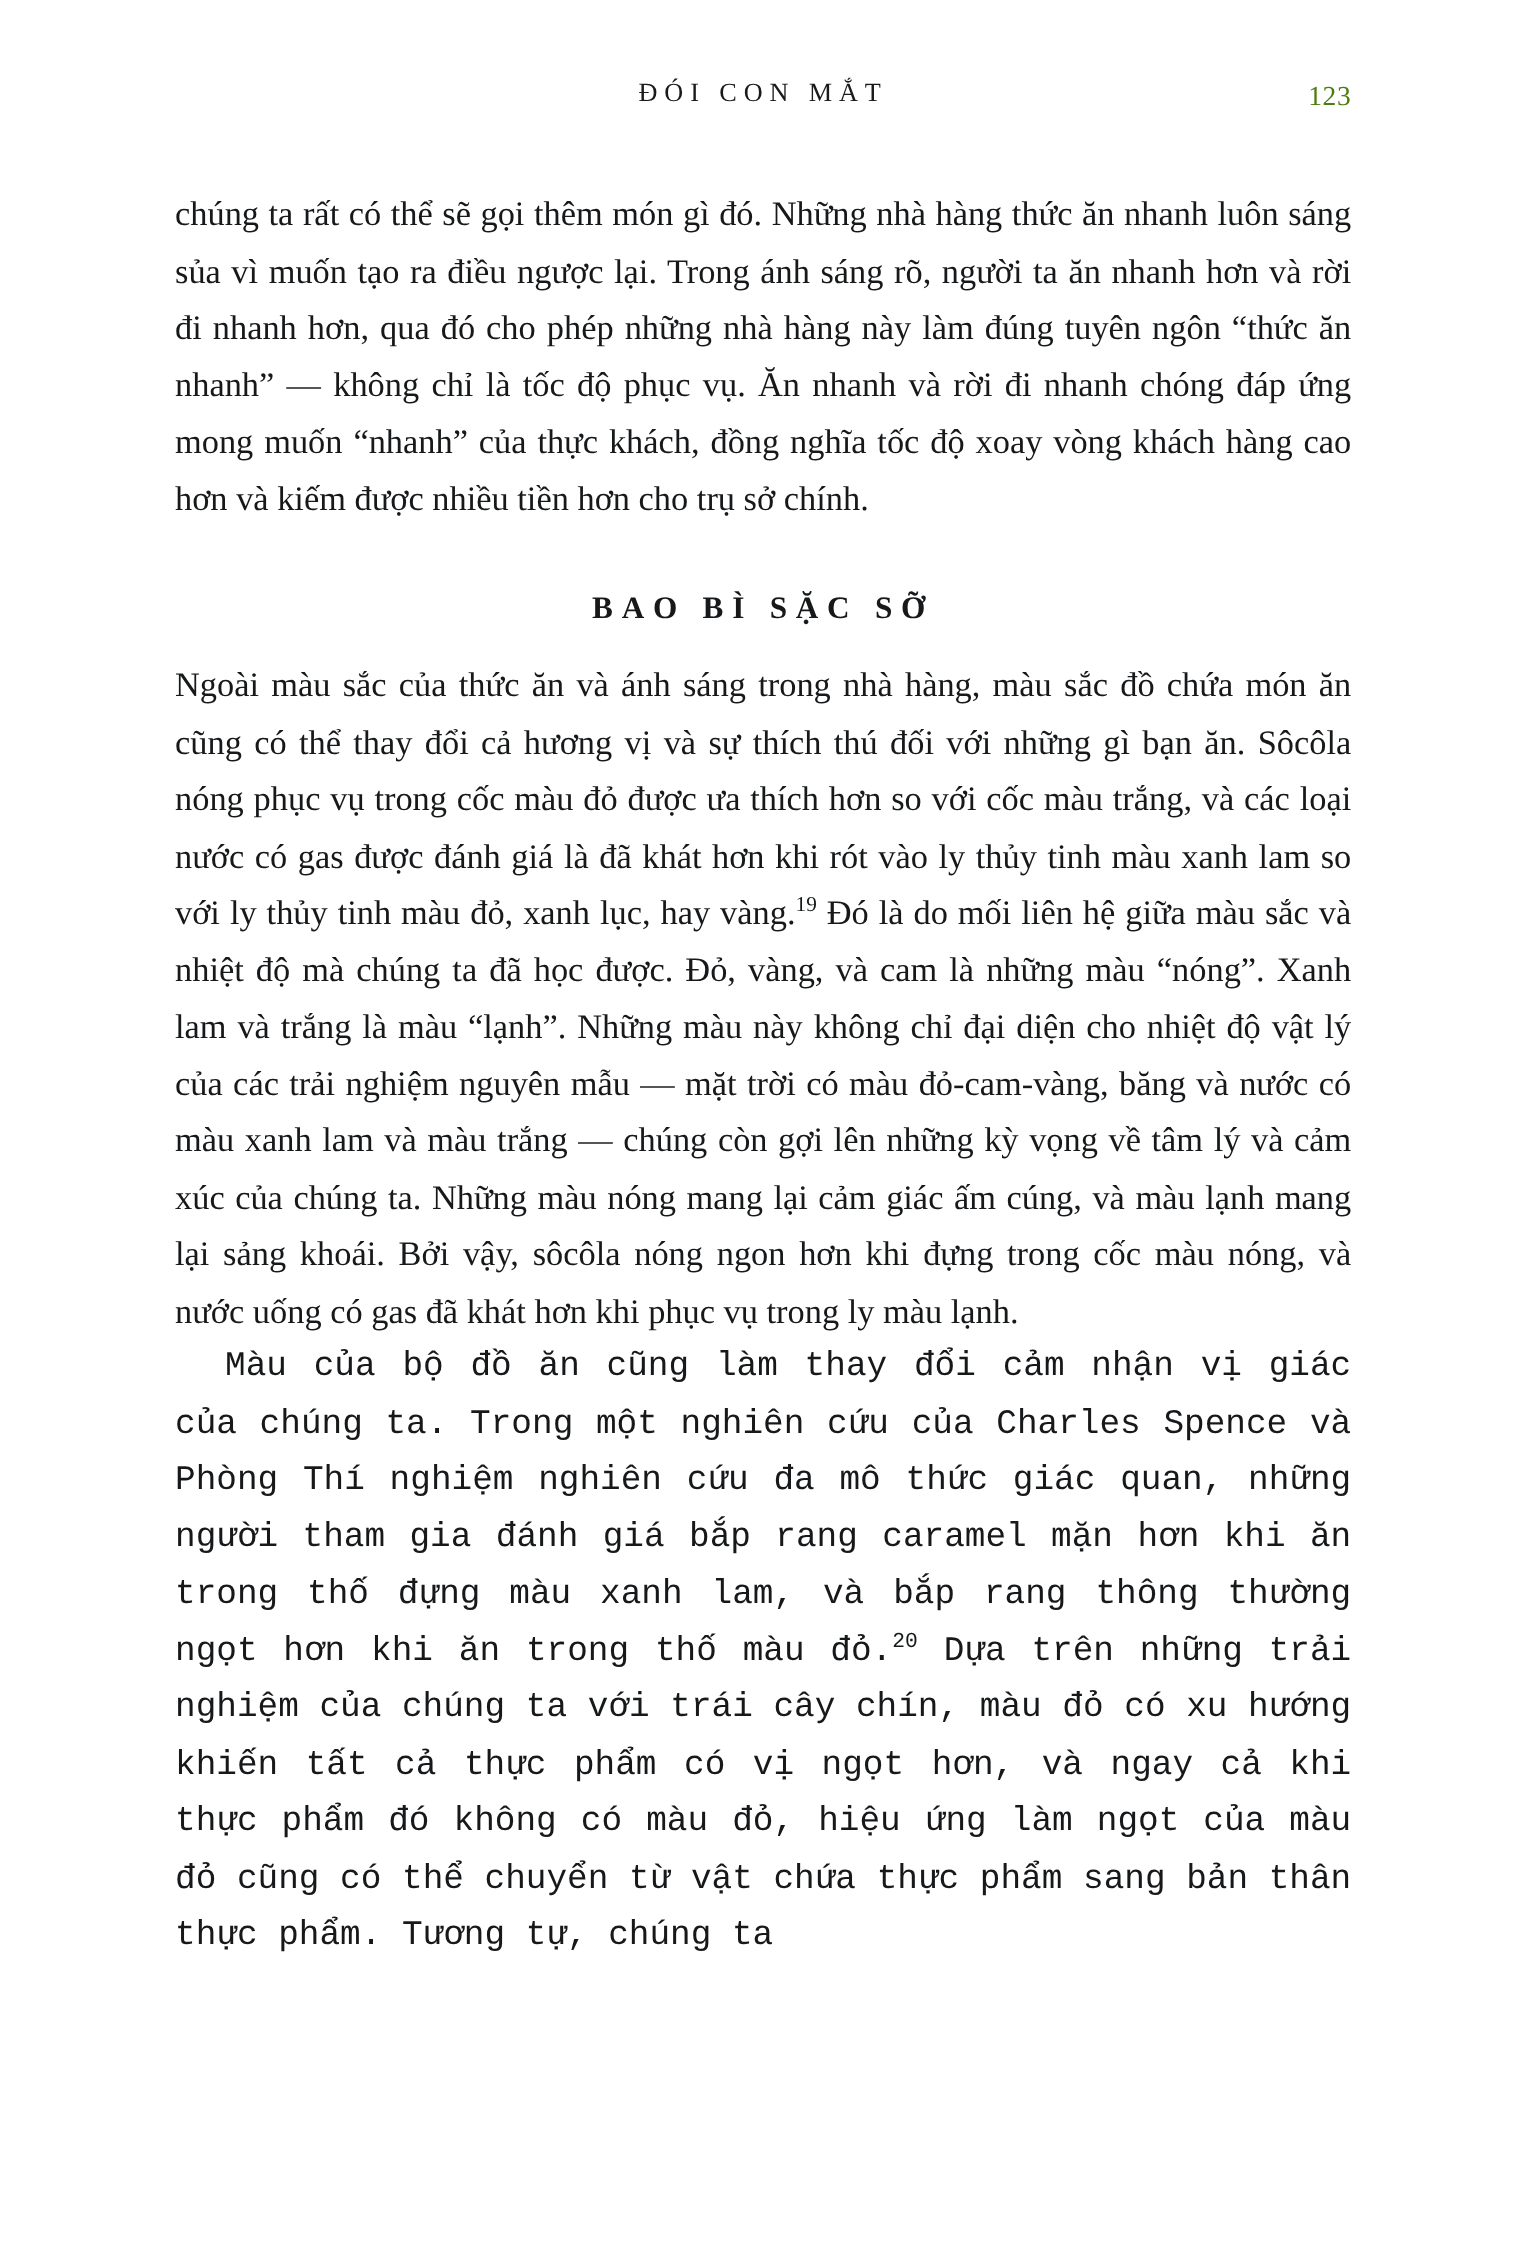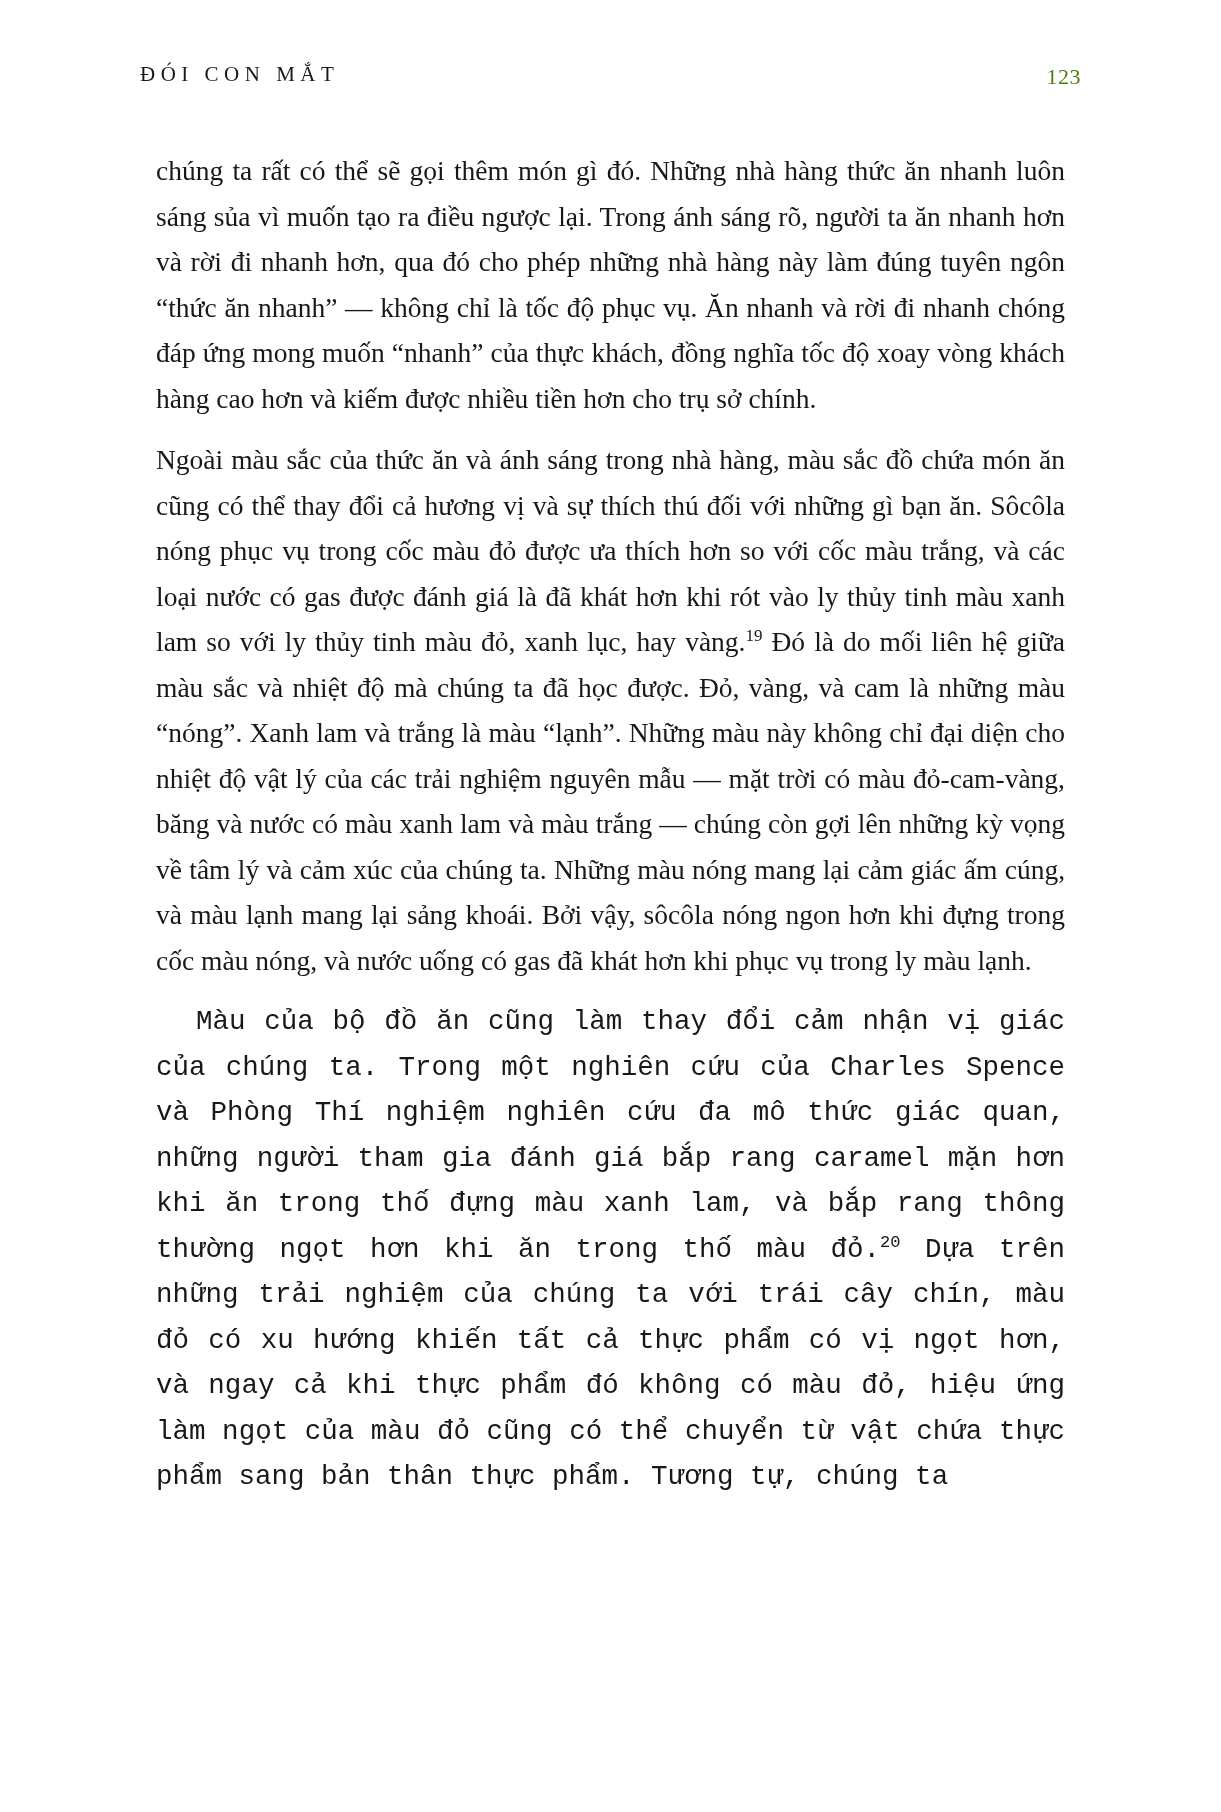--- a/index.html
+++ b/index.html
@@ -17,21 +17,21 @@
   .page {
     position: relative;
     width: 1221px;
     min-height: 1812px;
     box-sizing: border-box;
     padding: 62px 140px 40px 140px;
   }
   .running-head {
     display: flex;
     align-items: baseline;
-    justify-content: flex-start;
+    justify-content: center;
     position: relative;
     height: 40px;
     margin-bottom: 46px;
   }
   .running-head .title {
     font-family: "Liberation Serif", serif;
     font-size: 21px;
     letter-spacing: 5.5px;
     text-transform: uppercase;
     color: #1a1a1a;
@@ -39,21 +39,21 @@
   }
   .running-head .folio {
     position: absolute;
     right: 0;
     top: 2px;
     font-size: 22px;
     letter-spacing: 0.5px;
     color: #4d7c0f;
   }
   .body-text p {
-    margin: 16px;
+    margin: 0;
     font-size: 27.5px;
     line-height: 45.5px;
     text-align: justify;
     text-justify: inter-word;
     hyphens: none;
     color: #16181a;
   }
   .body-text p.indent {
     text-indent: 40px;
     font-family: Liberation Mono, monospace;
@@ -79,19 +79,20 @@
 
   <div class="running-head">
     <span class="title">ĐÓI CON MẮT</span>
     <span class="folio">123</span>
   </div>
 
   <div class="body-text">
 
     <p>chúng ta rất có thể sẽ gọi thêm món gì đó. Những nhà hàng thức ăn nhanh luôn sáng sủa vì muốn tạo ra điều ngược lại. Trong ánh sáng rõ, người ta ăn nhanh hơn và rời đi nhanh hơn, qua đó cho phép những nhà hàng này làm đúng tuyên ngôn “thức ăn nhanh” — không chỉ là tốc độ phục vụ. Ăn nhanh và rời đi nhanh chóng đáp ứng mong muốn “nhanh” của thực khách, đồng nghĩa tốc độ xoay vòng khách hàng cao hơn và kiếm được nhiều tiền hơn cho trụ sở chính.</p>
 
+    <h2 class="section-heading">BAO BÌ SẶC SỠ</h2>
 
     <p><span>Ngoài màu sắc của thức ăn và ánh sáng trong nhà hàng, màu sắc đồ chứa món ăn cũng có thể thay đổi cả hương vị và sự thích thú đối với những gì bạn ăn. Sôcôla nóng phục vụ trong cốc màu đỏ được ưa thích hơn so với cốc màu trắng, và các loại nước có gas được đánh giá là đã khát hơn khi rót vào ly thủy tinh màu xanh lam so với ly thủy tinh màu đỏ, xanh lục, hay vàng.</span><sup>19</sup><span> Đó là do mối liên hệ giữa màu sắc và nhiệt độ mà chúng ta đã học được. Đỏ, vàng, và cam là những màu “nóng”. Xanh lam và trắng là màu “lạnh”. Những màu này không chỉ đại diện cho nhiệt độ vật lý của các trải nghiệm nguyên mẫu — mặt trời có màu đỏ-cam-vàng, băng và nước có màu xanh lam và màu trắng — chúng còn gợi lên những kỳ vọng về tâm lý và cảm xúc của chúng ta. Những màu nóng mang lại cảm giác ấm cúng, và màu lạnh mang lại sảng khoái. Bởi vậy, sôcôla nóng ngon hơn khi đựng trong cốc màu nóng, và nước uống có gas đã khát hơn khi phục vụ trong ly màu lạnh.</span></p>
 
     <p class="indent"><span>Màu của bộ đồ ăn cũng làm thay đổi cảm nhận vị giác của chúng ta. Trong một nghiên cứu của Charles Spence và Phòng Thí nghiệm nghiên cứu đa mô thức giác quan, những người tham gia đánh giá bắp rang caramel mặn hơn khi ăn trong thố đựng màu xanh lam, và bắp rang thông thường ngọt hơn khi ăn trong thố màu đỏ.</span><sup>20</sup><span> Dựa trên những trải nghiệm của chúng ta với trái cây chín, màu đỏ có xu hướng khiến tất cả thực phẩm có vị ngọt hơn, và ngay cả khi thực phẩm đó không có màu đỏ, hiệu ứng làm ngọt của màu đỏ cũng có thể chuyển từ vật chứa thực phẩm sang bản thân thực phẩm. Tương tự, chúng ta</span></p>
 
   </div>
 </div>
 
 </body></html>

